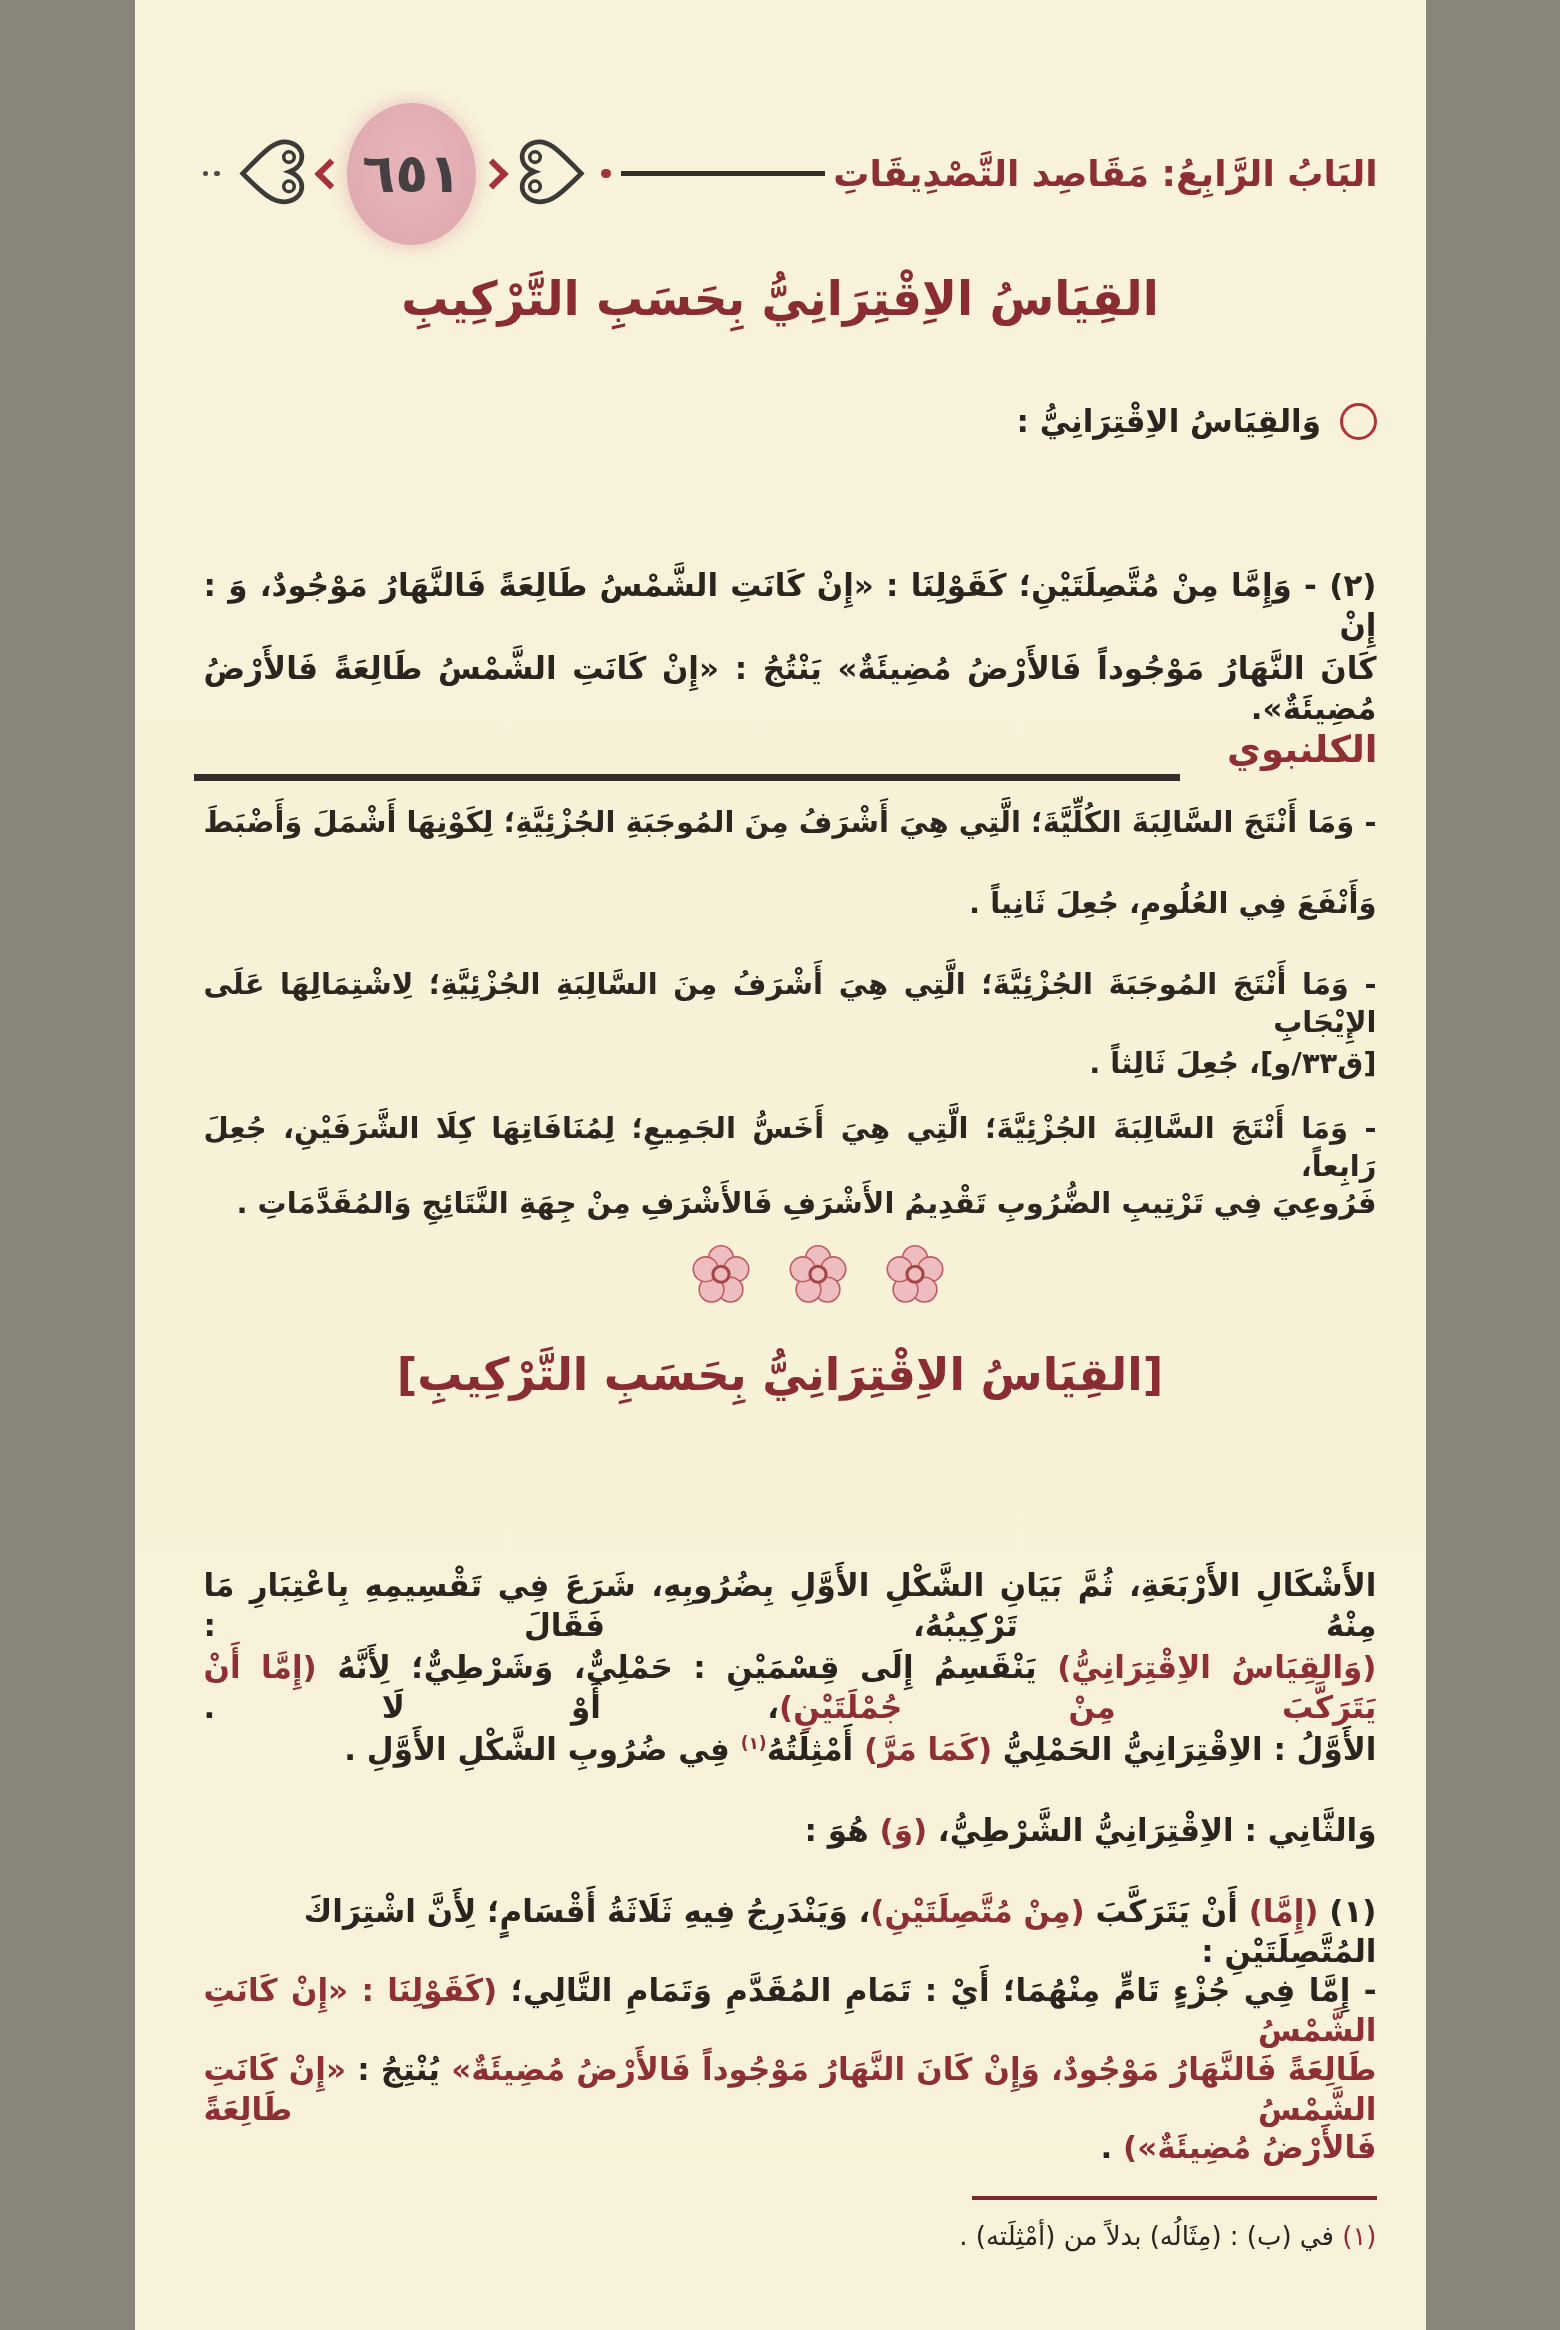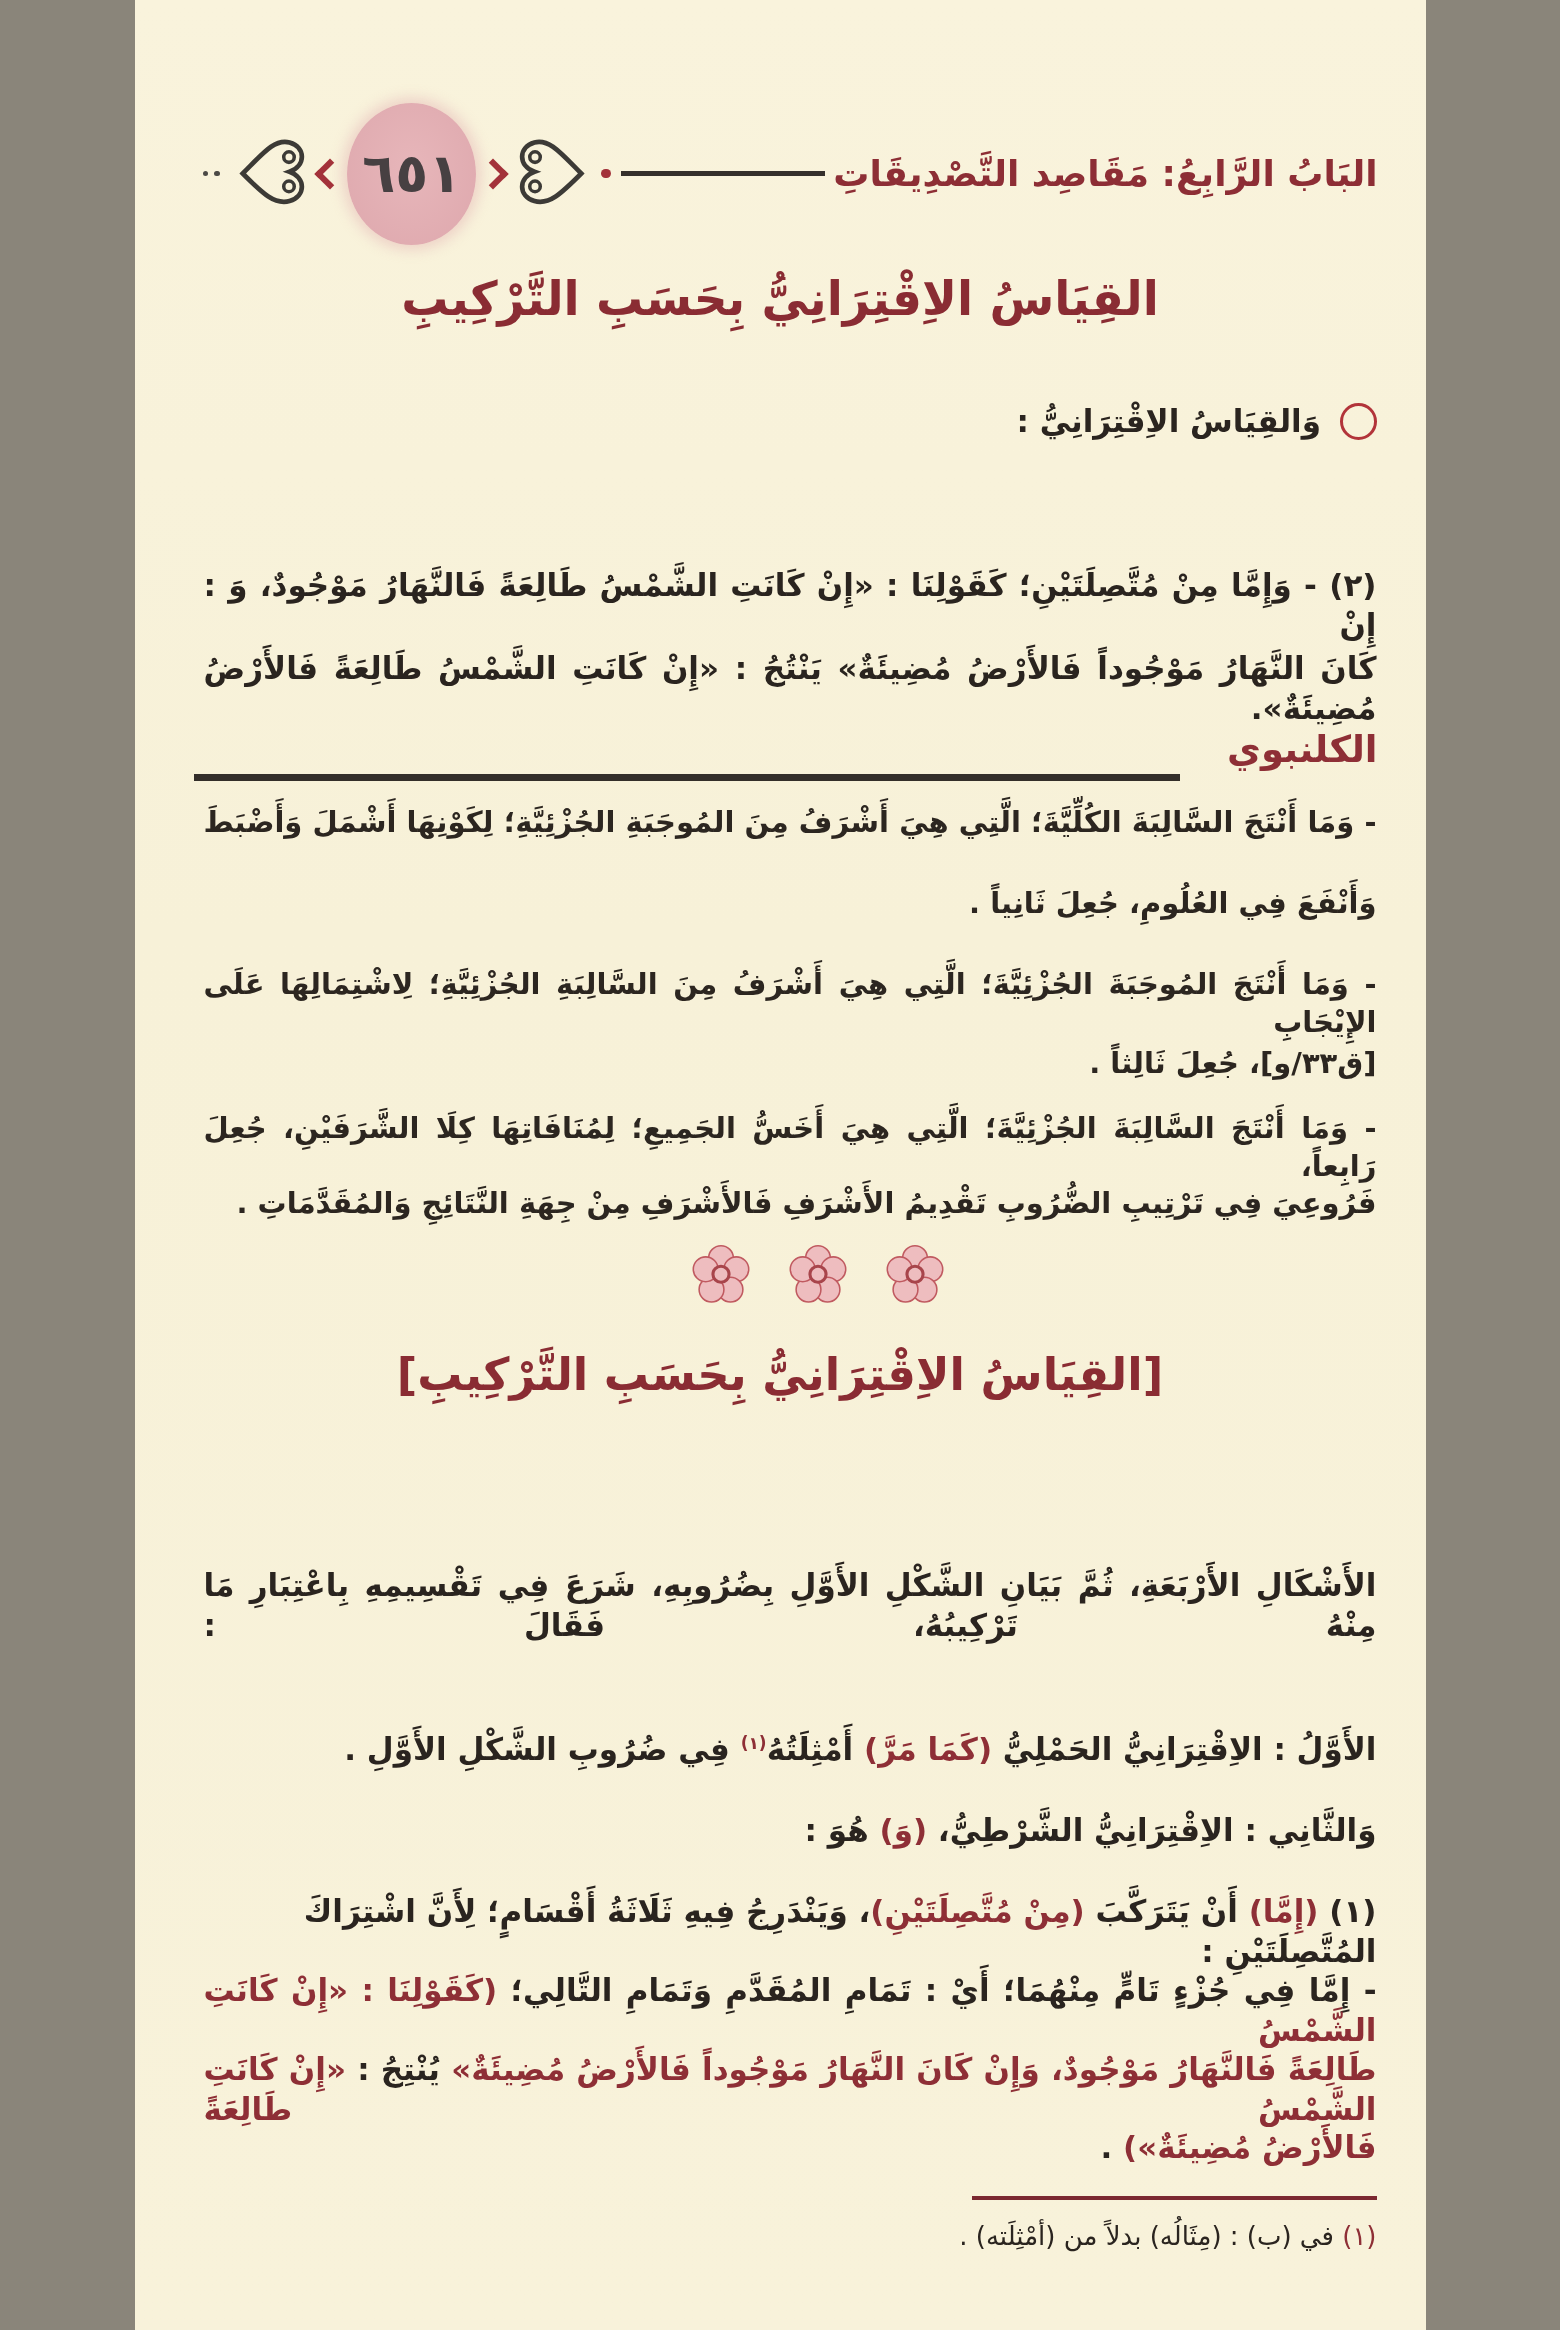--- a/index.html
+++ b/index.html
@@ -140,20 +140,21 @@
           <circle cx="34.7" cy="76.8" r="20"></circle>
           <circle cx="25.3" cy="44" r="20"></circle>
       </g>
       <circle cx="50" cy="52" r="13" fill="#eebdbf" stroke="#a8454b" stroke-width="5"></circle>
     </svg>
   </div>
 
   <div class="main-title" style="top:1348px;font-size:45px">[القِيَاسُ الاِقْتِرَانِيُّ بِحَسَبِ التَّرْكِيبِ]</div>
 
   <div class="line matn full" style="top:1565px">الأَشْكَالِ الأَرْبَعَةِ، ثُمَّ بَيَانِ الشَّكْلِ الأَوَّلِ بِضُرُوبِهِ، شَرَعَ فِي تَقْسِيمِهِ بِاعْتِبَارِ مَا مِنْهُ تَرْكِيبُهُ، فَقَالَ :</div>
+  <div class="line matn full" style="top:1647px"><span class="red">(وَالقِيَاسُ الاِقْتِرَانِيُّ)</span><span> يَنْقَسِمُ إِلَى قِسْمَيْنِ : حَمْلِيٌّ، وَشَرْطِيٌّ؛ لِأَنَّهُ </span><span class="red">(إِمَّا أَنْ يَتَرَكَّبَ مِنْ جُمْلَتَيْنِ)</span><span>، أَوْ لَا .</span></div>
 
   <div class="line matn" style="top:1729px"><span>الأَوَّلُ : الاِقْتِرَانِيُّ الحَمْلِيُّ </span><span class="red">(كَمَا مَرَّ)</span><span> أَمْثِلَتُهُ</span><span class="red sup">(١)</span><span> فِي ضُرُوبِ الشَّكْلِ الأَوَّلِ .</span></div>
 
   <div class="line matn" style="top:1810px"><span>وَالثَّانِي : الاِقْتِرَانِيُّ الشَّرْطِيُّ، </span><span class="red">(وَ)</span><span> هُوَ :</span></div>
 
   <div class="line matn" style="top:1891px"><span>(١) </span><span class="red">(إِمَّا)</span><span> أَنْ يَتَرَكَّبَ </span><span class="red">(مِنْ مُتَّصِلَتَيْنِ)</span><span>، وَيَنْدَرِجُ فِيهِ ثَلَاثَةُ أَقْسَامٍ؛ لِأَنَّ اشْتِرَاكَ المُتَّصِلَتَيْنِ :</span></div>
 
   <div class="line matn full" style="top:1970px"><span>- إِمَّا فِي جُزْءٍ تَامٍّ مِنْهُمَا؛ أَيْ : تَمَامِ المُقَدَّمِ وَتَمَامِ التَّالِي؛ </span><span class="red">(كَقَوْلِنَا : «إِنْ كَانَتِ الشَّمْسُ</span></div>
 
   <div class="line matn full" style="top:2049px"><span class="red">طَالِعَةً فَالنَّهَارُ مَوْجُودٌ، وَإِنْ كَانَ النَّهَارُ مَوْجُوداً فَالأَرْضُ مُضِيئَةٌ»</span><span> يُنْتِجُ : </span><span class="red">«إِنْ كَانَتِ الشَّمْسُ طَالِعَةً</span></div>

